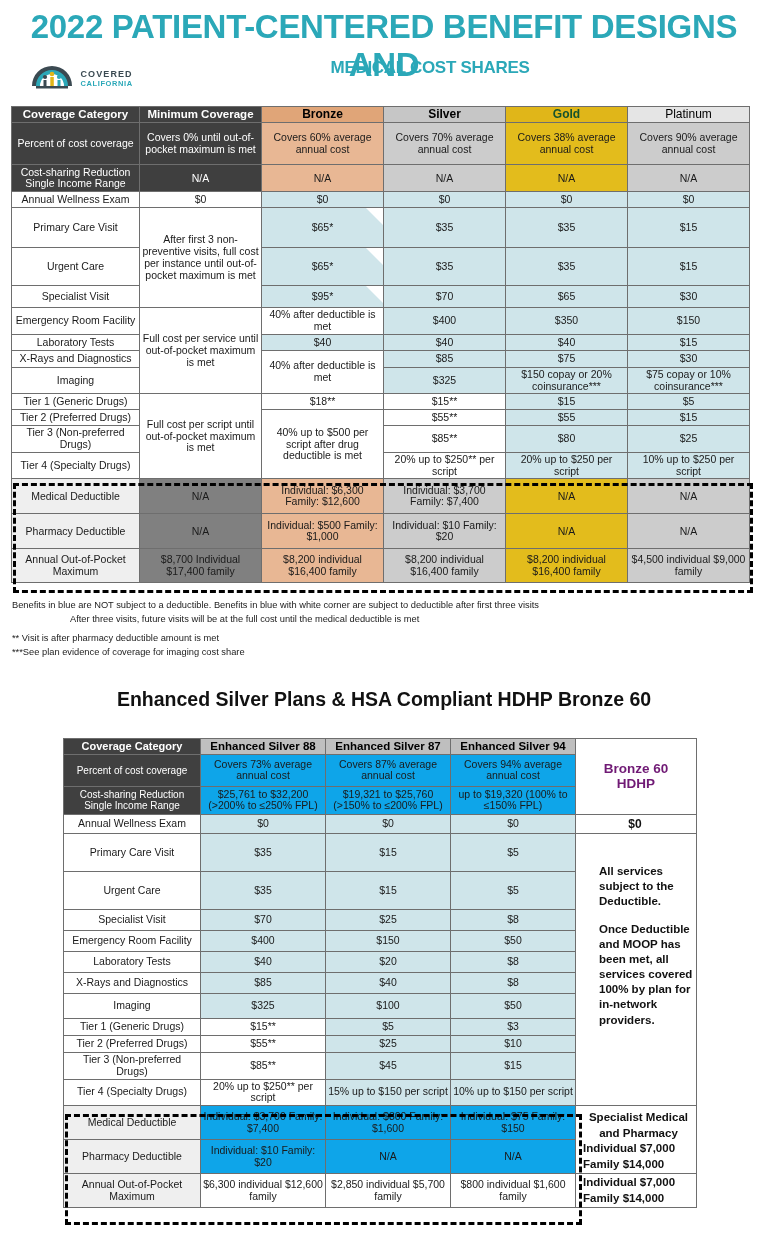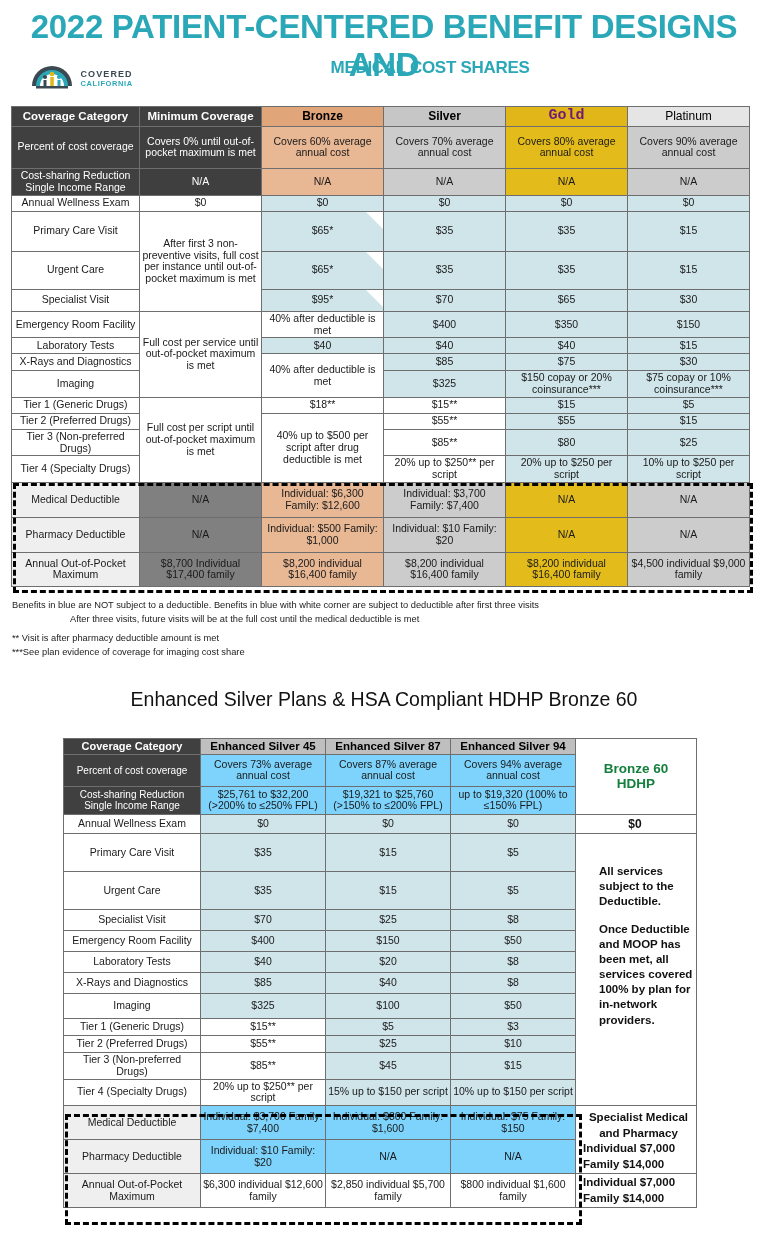--- a/index.html
+++ b/index.html
@@ -40,21 +40,21 @@
   
   .t1-wrap{position:absolute;left:11px;top:106px;}
   table.t1{width:738px;}
   .hdr-dark{background:#404040;color:#ffffff;font-weight:bold;font-size:11.5px;}
   .hdr-dark-sub{background:#404040;color:#ffffff;font-size:10.5px;}
   .col-min{background:#3f3f3f;color:#ffffff;}
   .col-bronze-h{background:#E0A578;color:#000;font-weight:bold;font-size:12px;}
   .col-bronze{background:#E8B794;color:#1a1a1a;}
   .col-silver-h{background:#C6C6C6;color:#000;font-weight:bold;font-size:12px;}
   .col-silver{background:#CCCCCC;color:#1a1a1a;}
-  .col-gold-h{background:#E0B619;color:#701a75;font-weight:bold;font-size:15px;font-family:Liberation Mono, monospace;}
+  .col-gold-h{background:#E0B619;color:#14532d;font-weight:bold;font-size:12px;}
   .col-gold{background:#E3BC1C;color:#1a1a1a;}
   .col-plat-h{background:#e5e5e5;color:#000;font-weight:normal;font-size:12px;}
   .col-plat{background:#CCCCCC;color:#1a1a1a;margin-left:32px;}
   .blue{background:#CFE5EA;}
   .white{background:#ffffff;}
   .gray-d{background:#808080;color:#1a1a1a;}
   .gray-l{background:#EFEFEF;}
   .rowlabel{background:#ffffff;color:#1a1a1a;text-align:center;}
 
   
@@ -75,29 +75,29 @@
 
   
   .notes{position:absolute;left:12px;top:598px;width:640px;font-size:9.3px;line-height:1.52;color:#222;}
   .notes div{white-space:nowrap;}
   .notes .ind{padding-left:58px;}
   .notes .sp{height:5px;}
 
   
   .t2-title{
     position:absolute;left:0;top:688px;width:768px;text-align:center;
-    font-size:19.5px;font-weight:normal;color:#111;
+    font-size:19.5px;font-weight:bold;color:#111;
   }
   .t2-wrap{position:absolute;left:63px;top:738px;}
   table.t2{width:633px;}
   .t2 .hdr-dark{background:#404040;color:#fff;font-weight:bold;font-size:11px;}
   .t2 .hdr-sub{background:#404040;color:#fff;font-size:10px;}
   .t2 .es-h{background:#BFBFBF;color:#000;font-weight:bold;font-size:11.5px;}
-  .t2 .es{background:#7dd3fc;color:#1a1a1a;}
-  .bz60{background:#ffffff;color:#15803d;font-weight:bold;font-size:13.5px;vertical-align:middle;border-left:1px solid #6e6e6e;}
+  .t2 .es{background:#0ea5e9;color:#1a1a1a;}
+  .bz60{background:#ffffff;color:#701a75;font-weight:bold;font-size:13.5px;vertical-align:middle;border-left:1px solid #6e6e6e;}
   .bz-note{background:#ffffff;color:#111;font-weight:bold;font-size:11.5px;text-align:left;padding-left:23px;line-height:1.32;}
   .bz-val{background:#ffffff;color:#111;font-weight:bold;font-size:11.5px;text-align:left;padding-left:7px;line-height:1.35;}
   .nb-b{border-bottom:none;}
 </style>
 </head>
 <body>
 
 <div class="header">
   <div class="title-line1">2022 PATIENT-CENTERED BENEFIT DESIGNS AND</div>
   <div class="title-line2">MEDICAL COST SHARES</div>
@@ -135,21 +135,21 @@
     <th class="col-silver-h">Silver</th>
     <th class="col-gold-h">Gold</th>
     <th class="col-plat-h">Platinum</th>
   </tr>
 
   <tr style="height:42px">
     <td class="hdr-dark-sub">Percent of cost coverage</td>
     <td class="col-min">Covers 0% until out-of-pocket maximum is met</td>
     <td class="col-bronze">Covers 60% average annual cost</td>
     <td class="col-silver">Covers 70% average annual cost</td>
-    <td class="col-gold">Covers 80% average annual cost</td>
+    <td class="col-gold">Covers 38% average annual cost</td>
     <td class="col-plat">Covers 90% average annual cost</td>
   </tr>
 
   <tr style="height:27px">
     <td class="hdr-dark-sub">Cost-sharing Reduction Single Income Range</td>
     <td class="col-min">N/A</td>
     <td class="col-bronze">N/A</td>
     <td class="col-silver">N/A</td>
     <td class="col-gold">N/A</td>
     <td class="col-plat">N/A</td>
@@ -290,21 +290,21 @@
     <col style="width:137px">
         <col style="width:125px">
         <col style="width:125px">
     <col style="width:125px">
         <col style="width:121px">
   </colgroup>
 
   <tbody>
         <tr>
     <th class="hdr-dark">Coverage Category</th>
-    <th class="es-h">Enhanced Silver 45</th>
+    <th class="es-h">Enhanced Silver 88</th>
     <th class="es-h">Enhanced Silver 87</th>
     <th class="es-h">Enhanced Silver 94</th>
     <td class="bz60 nb-b" rowspan="3">
       <div>Bronze 60</div>
       <div>HDHP</div>
     </td>
   </tr>
 
   <tr style="height:32px">
     <td class="hdr-sub">Percent of cost coverage</td>

